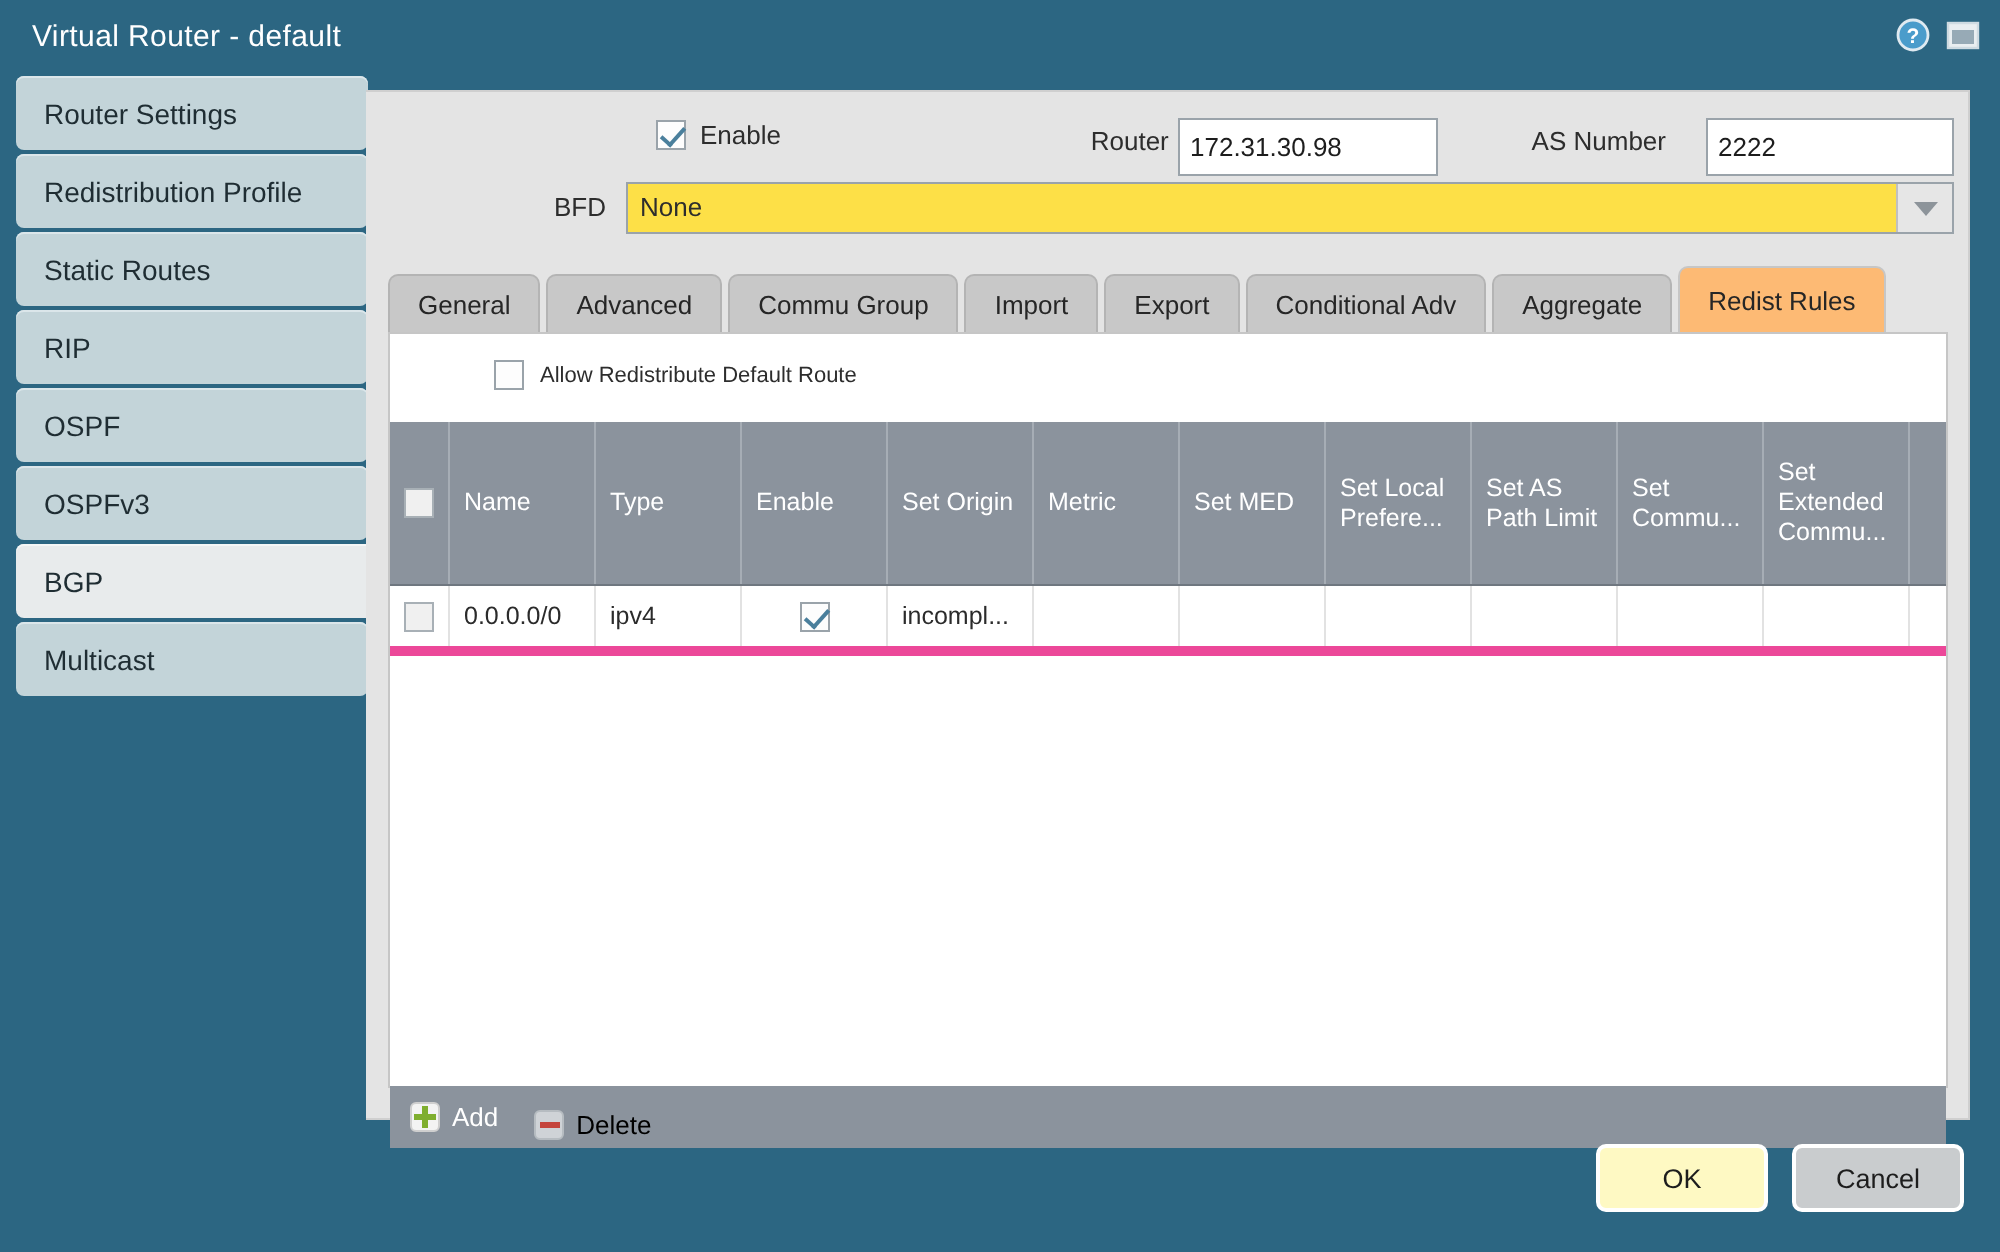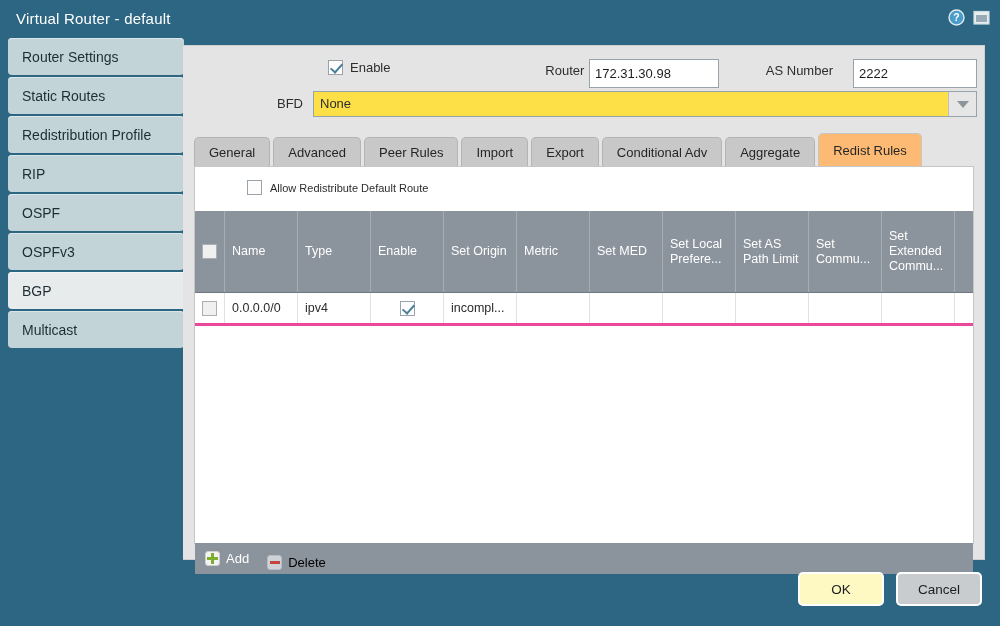--- a/index.html
+++ b/index.html
@@ -256,21 +256,21 @@
   }
   .hcell.first {
     justify-content: center;
     padding: 0;
   }
   #grid-rows { }
   .grow {
     display: flex;
     height: 30px;
     background: #ffffff;
-    border-bottom: 3px solid #ec4899;
+    border-bottom: 5px solid #ec4899;
   }
   .gcell {
     font-size: 12.5px;
     color: #2b2b2b;
     box-sizing: border-box;
     padding: 0 7px;
     border-right: 1px solid #e2e2e2;
     display: flex;
     align-items: center;
     overflow: hidden;
@@ -377,24 +377,24 @@
       </svg>
     </span>
   </div>
 </div>
 
 <div id="sidebar">
     <div class="side-item">
       <span class="side-label">Router Settings</span>
     </div>
     <div class="side-item">
+      <span class="side-label">Redistribution Profile</span>
+    </div>
+    <div class="side-item">
       <span class="side-label">Static Routes</span>
-    </div>
-    <div class="side-item">
-      <span class="side-label">Redistribution Profile</span>
     </div>
     <div class="side-item">
       <span class="side-label">RIP</span>
     </div>
     <div class="side-item">
       <span class="side-label">OSPF</span>
     </div>
     <div class="side-item">
       <span class="side-label">OSPFv3</span>
     </div>
@@ -423,21 +423,21 @@
     <div class="fld-label" id="bfd-label">BFD</div>
     <div id="bfd-combo">
       <div id="bfd-value">None</div>
       <div id="bfd-arrow"></div>
     </div>
   </div>
 
   <div id="tabstrip">
       <div class="tab">General</div>
       <div class="tab">Advanced</div>
-      <div class="tab">Peer Rules</div>
+      <div class="tab">Commu Group</div>
       <div class="tab">Import</div>
       <div class="tab">Export</div>
       <div class="tab">Conditional Adv</div>
       <div class="tab">Aggregate</div>
       <div class="tab active">Redist Rules</div>
     </div>
 
   <div id="tabbody">
 
     <div id="allow-redist-wrap">

